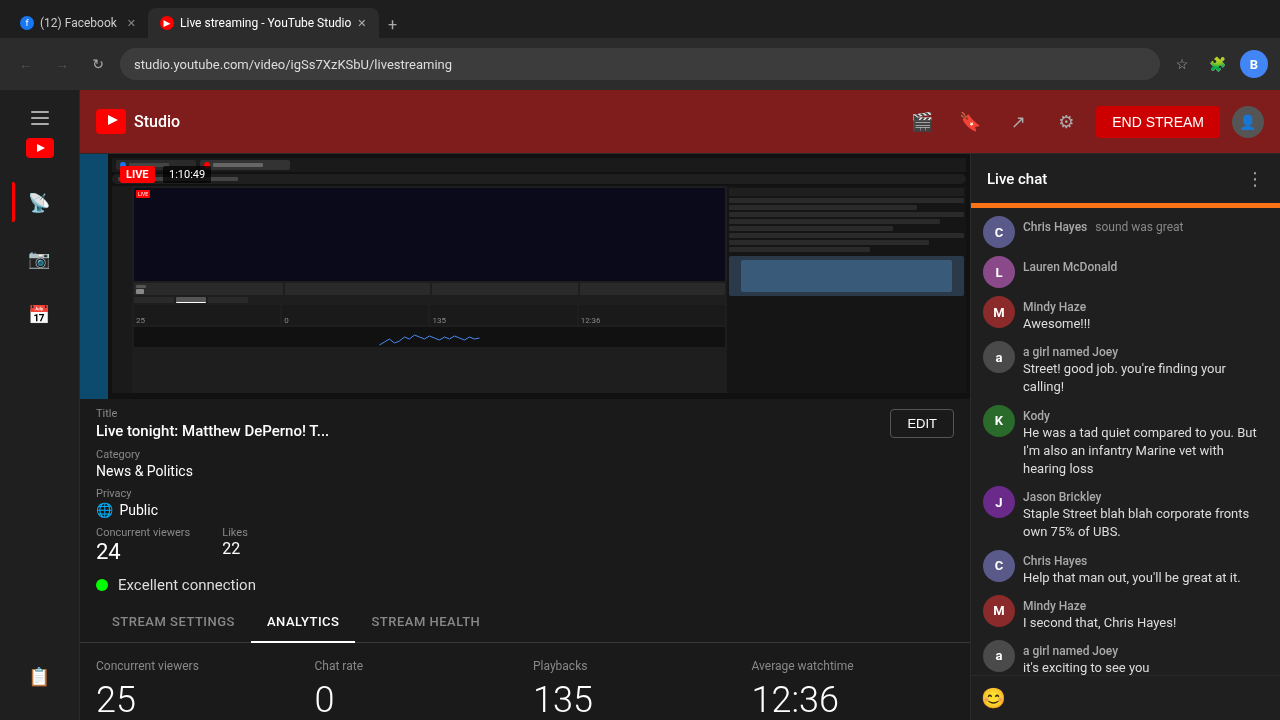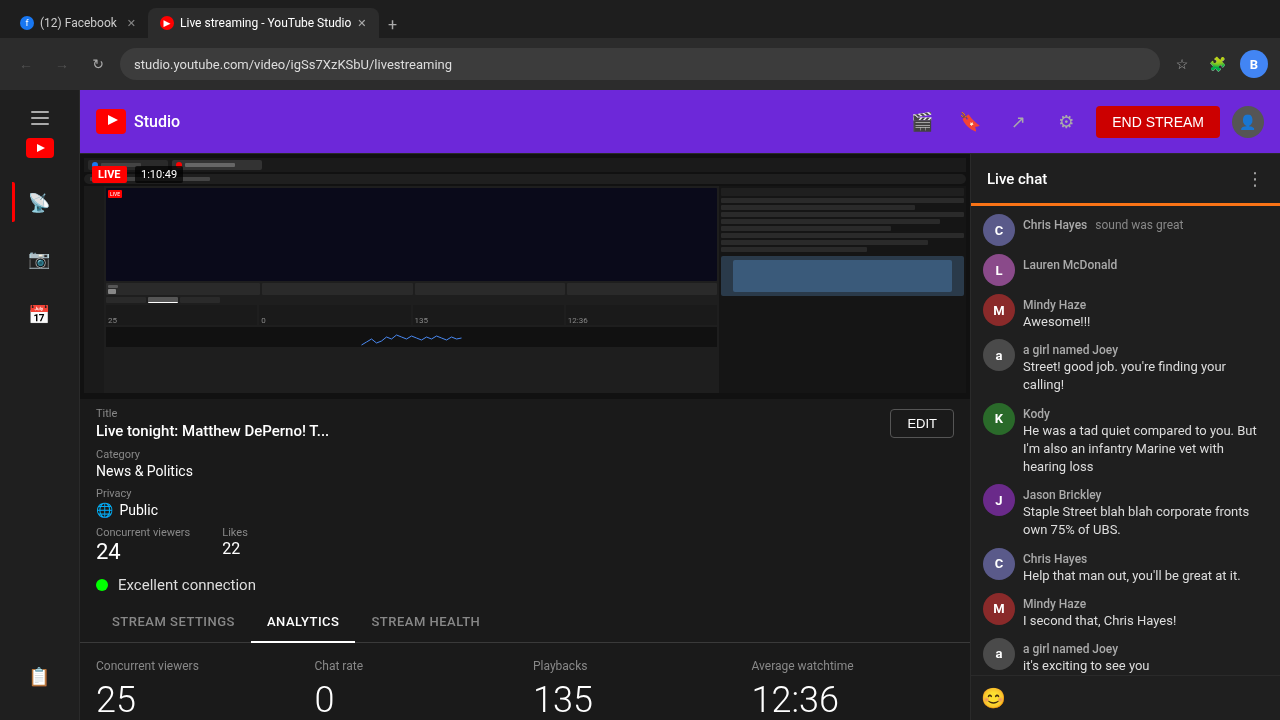--- a/index.html
+++ b/index.html
@@ -34,35 +34,35 @@
     .sidebar-icon { font-size: 18px; color: #aaa; }
     .sidebar-item.active .sidebar-icon { color: #fff; }
     .hamburger { width: 56px; height: 40px; display: flex; align-items: center; justify-content: center; cursor: pointer; }
     .hamburger-icon { display: flex; flex-direction: column; gap: 4px; }
     .hamburger-line { width: 18px; height: 2px; background: #aaa; border-radius: 1px; }
 
     
     .main-content { flex: 1; background: #1a1a1a; overflow: hidden; display: flex; flex-direction: column; }
 
     
-    .top-bar { height: 64px; background: #6d28d9; display: flex; align-items: center; justify-content: space-between; padding: 0 16px; border-bottom: 1px solid #2a2a2a; }
+    .top-bar { height: 64px; background: #7f1d1d; display: flex; align-items: center; justify-content: space-between; padding: 0 16px; border-bottom: 1px solid #2a2a2a; }
     .top-bar-left { display: flex; align-items: center; gap: 12px; }
     .yt-studio-logo { display: flex; align-items: center; gap: 8px; font-size: 16px; font-weight: 500; }
     .yt-play { background: #ff0000; border-radius: 4px; padding: 3px 5px; }
     .top-bar-right { display: flex; align-items: center; gap: 12px; }
     .top-bar-icon { width: 36px; height: 36px; display: flex; align-items: center; justify-content: center; cursor: pointer; color: #aaa; font-size: 18px; border-radius: 50%; }
     .end-stream-btn { background: #cc0000; color: #fff; border: none; padding: 8px 16px; border-radius: 4px; font-size: 14px; font-weight: 500; cursor: pointer; }
     .profile-avatar { width: 32px; height: 32px; border-radius: 50%; background: #555; overflow: hidden; display: flex; align-items: center; justify-content: center; font-size: 14px; }
 
     
     .content-area { display: flex; flex: 1; overflow: hidden; }
     .stream-panel { flex: 1; overflow-y: auto; padding: 0; }
 
     
-    .video-preview { position: relative; background: #ffffff; }
+    .video-preview { position: relative; background: #0c4a6e; padding-left: 28px; }
     .video-thumbnail { width: 100%; height: 245px; background: #111; display: flex; align-items: center; justify-content: center; overflow: hidden; }
     .thumbnail-inner { width: 100%; height: 100%; background: linear-gradient(135deg, #1a1a2e 0%, #16213e 50%, #0f3460 100%); position: relative; display: flex; align-items: center; justify-content: center; }
     .live-badge { position: absolute; top: 12px; left: 12px; background: #f00; color: #fff; font-size: 11px; font-weight: bold; padding: 2px 6px; border-radius: 2px; z-index: 10; }
     .timer-badge { position: absolute; top: 12px; left: 55px; background: rgba(0,0,0,0.7); color: #fff; font-size: 11px; padding: 2px 6px; border-radius: 2px; z-index: 10; }
     .connection-status { display: flex; align-items: center; gap: 10px; padding: 8px 0; }
     .status-dot { width: 12px; height: 12px; border-radius: 50%; background: #0f0; }
     .status-text { font-size: 15px; color: #ddd; }
 
     
     .tabs-bar { display: flex; padding: 0 16px; border-bottom: 1px solid #3a3a3a; }
@@ -72,21 +72,21 @@
     
     .analytics-section { padding: 16px; }
     .analytics-grid { display: grid; grid-template-columns: repeat(4, 1fr); gap: 16px; margin-bottom: 20px; }
     .stat-card { }
     .stat-label { font-size: 12px; color: #888; margin-bottom: 6px; }
     .stat-value { font-size: 36px; font-weight: 300; color: #fff; }
     .edit-btn { background: transparent; border: 1px solid #555; color: #fff; padding: 6px 16px; border-radius: 4px; cursor: pointer; font-size: 13px; }
 
     
     .chat-panel { width: 310px; background: #1f1f1f; display: flex; flex-direction: column; border-left: 1px solid #2a2a2a; }
-    .chat-header { padding: 14px 16px; display: flex; align-items: center; justify-content: space-between; border-bottom: 3px solid #f97316; }
+    .chat-header { padding: 14px 16px; display: flex; align-items: center; justify-content: space-between; border-bottom: 5px solid #f97316; }
     .chat-title { font-size: 15px; font-weight: 500; }
     .chat-more { color: #aaa; cursor: pointer; font-size: 18px; }
     .chat-messages { flex: 1; overflow-y: auto; padding: 8px 12px; display: flex; flex-direction: column; gap: 8px; }
     .chat-msg { display: flex; align-items: flex-start; gap: 8px; }
     .chat-avatar { width: 32px; height: 32px; border-radius: 50%; flex-shrink: 0; display: flex; align-items: center; justify-content: center; font-size: 13px; font-weight: bold; }
     .chat-content { flex: 1; }
     .chat-name { font-size: 12px; font-weight: 500; color: #aaa; }
     .chat-text { font-size: 13px; color: #ddd; line-height: 1.4; }
     .chat-input-area { padding: 10px; border-top: 1px solid #2a2a2a; display: flex; align-items: center; gap: 8px; }
     .emoji-btn { color: #aaa; cursor: pointer; font-size: 20px; }

